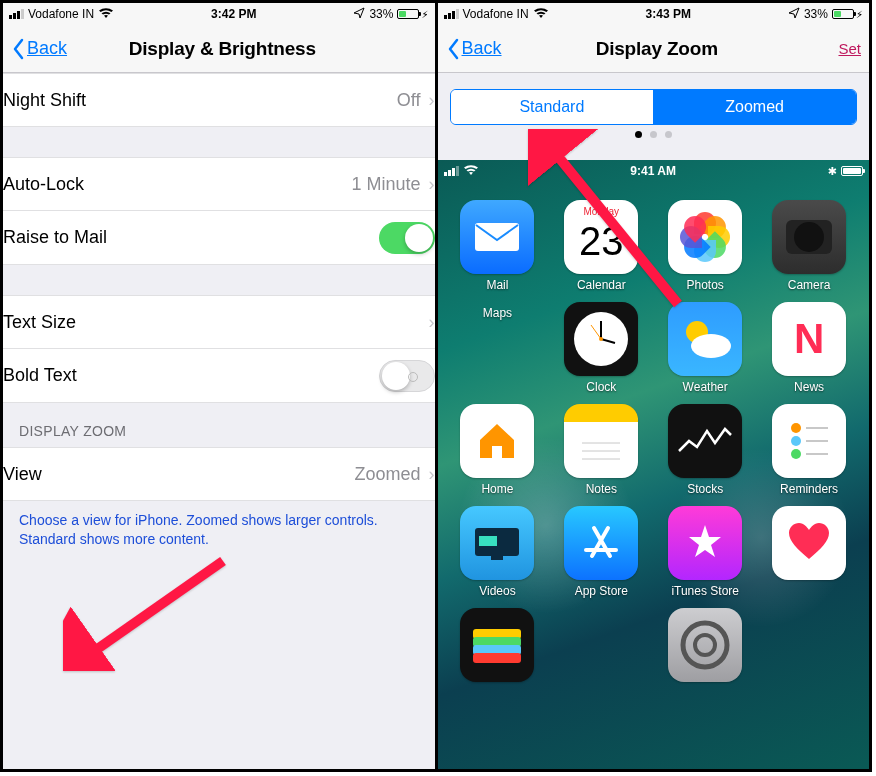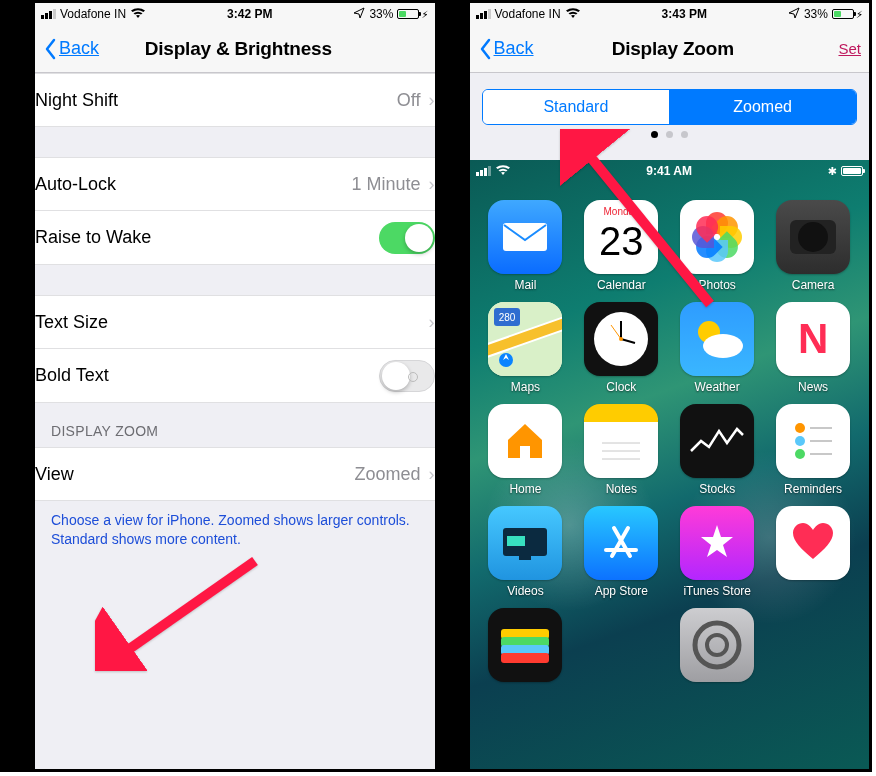--- a/index.html
+++ b/index.html
@@ -17,21 +17,20 @@
     display: flex;
     background: #000;
   }
   .phone {
     flex: 1;
     background: #efeff4;
     position: relative;
     display: flex;
     flex-direction: column;
     overflow: hidden;
-    margin-left: 32px;
   }
   .phone + .phone { border-left: 3px solid #000; }
 
   
   .statusbar {
     height: 22px;
     background: #f7f7f7;
     display: flex;
     align-items: center;
     justify-content: space-between;
@@ -200,21 +199,21 @@
       </div>
     </div>
 
     <div class="group spaced">
       <div class="cell">
         <span class="label">Auto-Lock</span>
         <span class="value">1 Minute</span>
         <span class="chevron">›</span>
       </div>
       <div class="cell">
-        <span class="label">Raise to Wake</span>
+        <span class="label">Raise to Mail</span>
         <div class="switch">
             <div class="knob"></div>
           </div>
       </div>
     </div>
 
     <div class="group spaced">
       <div class="cell">
         <span class="label">Text Size</span>
         <span class="value"></span>
@@ -365,31 +364,20 @@
         <div class="app">
             <div class="app-icon i-camera">
               <div class="body">
                 <div class="lens"></div>
               </div>
             </div>
             <div class="app-label">Camera</div>
           </div>
 
         <div class="app">
-            <div class="app-icon i-maps">
-              <svg width="74" height="74" viewBox="0 0 74 74">
-                <rect width="74" height="74" fill="#d9f0c8"></rect>
-                <path d="M-5 50 L80 20" stroke="#fff" stroke-width="14"></path>
-                <path d="M-5 50 L80 20" stroke="#f7c02c" stroke-width="10"></path>
-                <rect x="6" y="6" width="26" height="18" rx="3" fill="#2f6dd0"></rect>
-                <text x="19" y="19" font-size="10" fill="#fff" text-anchor="middle">280</text>
-                <circle cx="18" cy="58" r="7" fill="#0a84ff"></circle>
-                <path d="M18 52 L21 58 L18 56 L15 58 Z" fill="#fff"></path>
-              </svg>
-            </div>
             <div class="app-label">Maps</div>
           </div>
         <div class="app">
             <div class="app-icon i-clock">
               <svg width="60" height="60" viewBox="0 0 60 60">
                 <circle cx="30" cy="30" r="27" fill="#fff"></circle>
                 <g stroke="#000">
                   <line x1="30" y1="30" x2="30" y2="12" stroke-width="2"></line>
                   <line x1="30" y1="30" x2="44" y2="34" stroke-width="2"></line>
                 </g>

